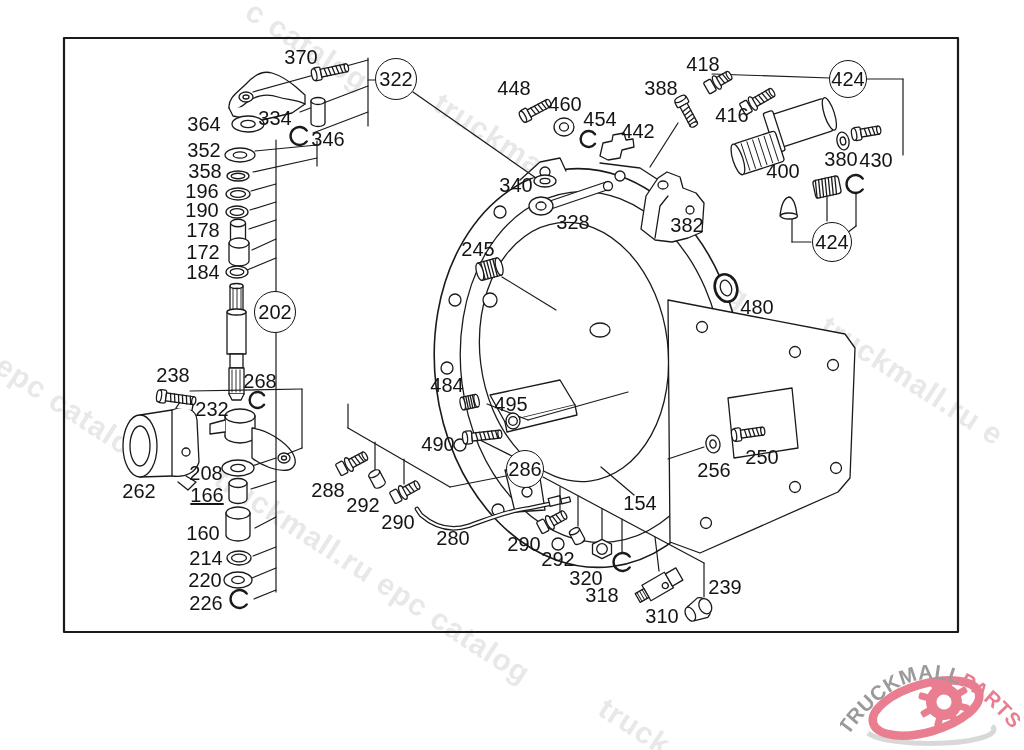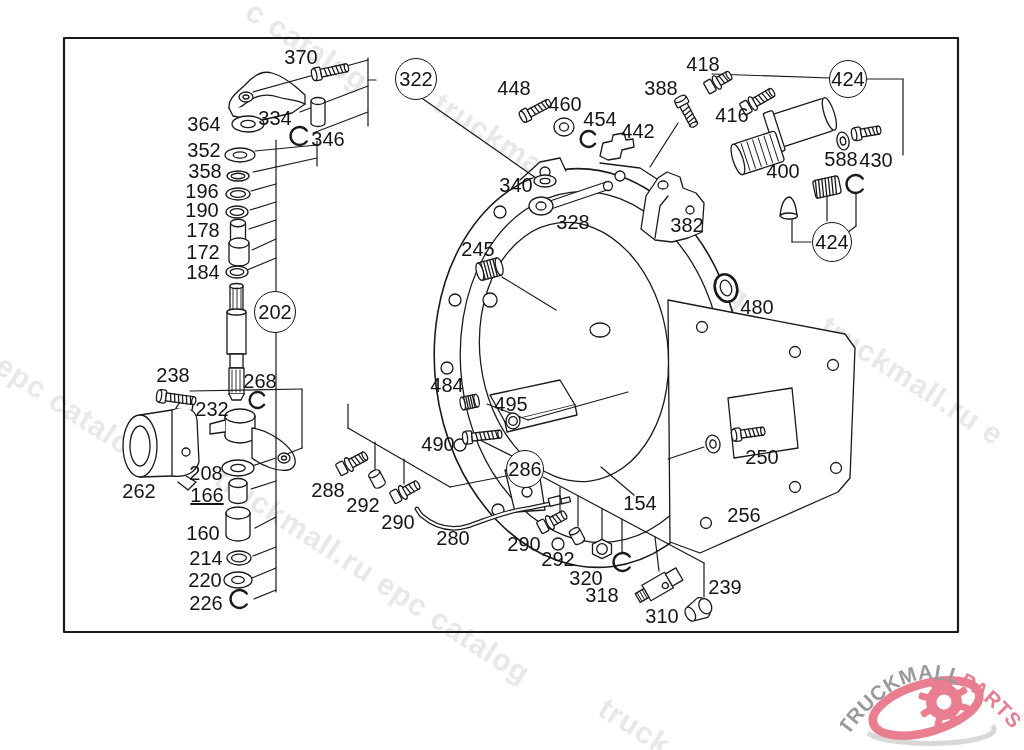--- a/index.html
+++ b/index.html
@@ -523,41 +523,41 @@
     <div class="plabel" style="left: 205px; top: 580px;">220</div>
     <div class="plabel" style="left: 206px; top: 603px;">226</div>
     <div class="plabel" style="left: 514px; top: 88px;">448</div>
     <div class="plabel" style="left: 565px; top: 104px;">460</div>
     <div class="plabel" style="left: 600px; top: 119px;">454</div>
     <div class="plabel" style="left: 638px; top: 131px;">442</div>
     <div class="plabel" style="left: 661px; top: 88px;">388</div>
     <div class="plabel" style="left: 703px; top: 64px;">418</div>
     <div class="plabel" style="left: 732px; top: 115px;">416</div>
     <div class="plabel" style="left: 783px; top: 171px;">400</div>
-    <div class="plabel" style="left: 841px; top: 159px;">588</div>
+    <div class="plabel" style="left: 841px; top: 159px;">380</div>
     <div class="plabel" style="left: 876px; top: 152px; margin-top: 8px;">430</div>
     <div class="plabel" style="left: 516px; top: 185px;">340</div>
     <div class="plabel" style="left: 573px; top: 222px;">328</div>
     <div class="plabel" style="left: 687px; top: 225px;">382</div>
     <div class="plabel" style="left: 478px; top: 249px;">245</div>
     <div class="plabel" style="left: 757px; top: 307px;">480</div>
     <div class="plabel" style="left: 447px; top: 385px;">484</div>
     <div class="plabel" style="left: 511px; top: 404px;">495</div>
     <div class="plabel" style="left: 438px; top: 444px;">490</div>
     <div class="plabel" style="left: 328px; top: 490px;">288</div>
     <div class="plabel" style="left: 363px; top: 505px;">292</div>
     <div class="plabel" style="left: 398px; top: 522px;">290</div>
     <div class="plabel" style="left: 453px; top: 538px;">280</div>
     <div class="plabel" style="left: 524px; top: 544px;">290</div>
     <div class="plabel" style="left: 558px; top: 559px;">292</div>
     <div class="plabel" style="left: 586px; top: 578px;">320</div>
     <div class="plabel" style="left: 602px; top: 595px;">318</div>
     <div class="plabel" style="left: 662px; top: 616px;">310</div>
     <div class="plabel" style="left: 725px; top: 587px;">239</div>
     <div class="plabel" style="left: 640px; top: 503px;">154</div>
-    <div class="plabel" style="left: 744px; top: 470px; margin-top: 45px;">256</div>
+    <div class="plabel" style="left: 714px; top: 470px;">256</div>
     <div class="plabel" style="left: 762px; top: 457px;">250</div>
-    <div class="pref" style="left: 416px; top: 79px; width: 40px; height: 40px;">322</div>
+    <div class="pref" style="left: 396px; top: 79px; width: 40px; height: 40px;">322</div>
     <div class="pref" style="left: 275px; top: 312px; width: 40px; height: 40px;">202</div>
     <div class="pref" style="left: 848px; top: 79px; width: 36px; height: 36px;">424</div>
     <div class="pref" style="left: 832px; top: 242px; width: 38px; height: 38px;">424</div>
     <div class="pref" style="left: 525px; top: 469px; width: 36px; height: 36px;">286</div>
   </div>
 
 </body></html>

